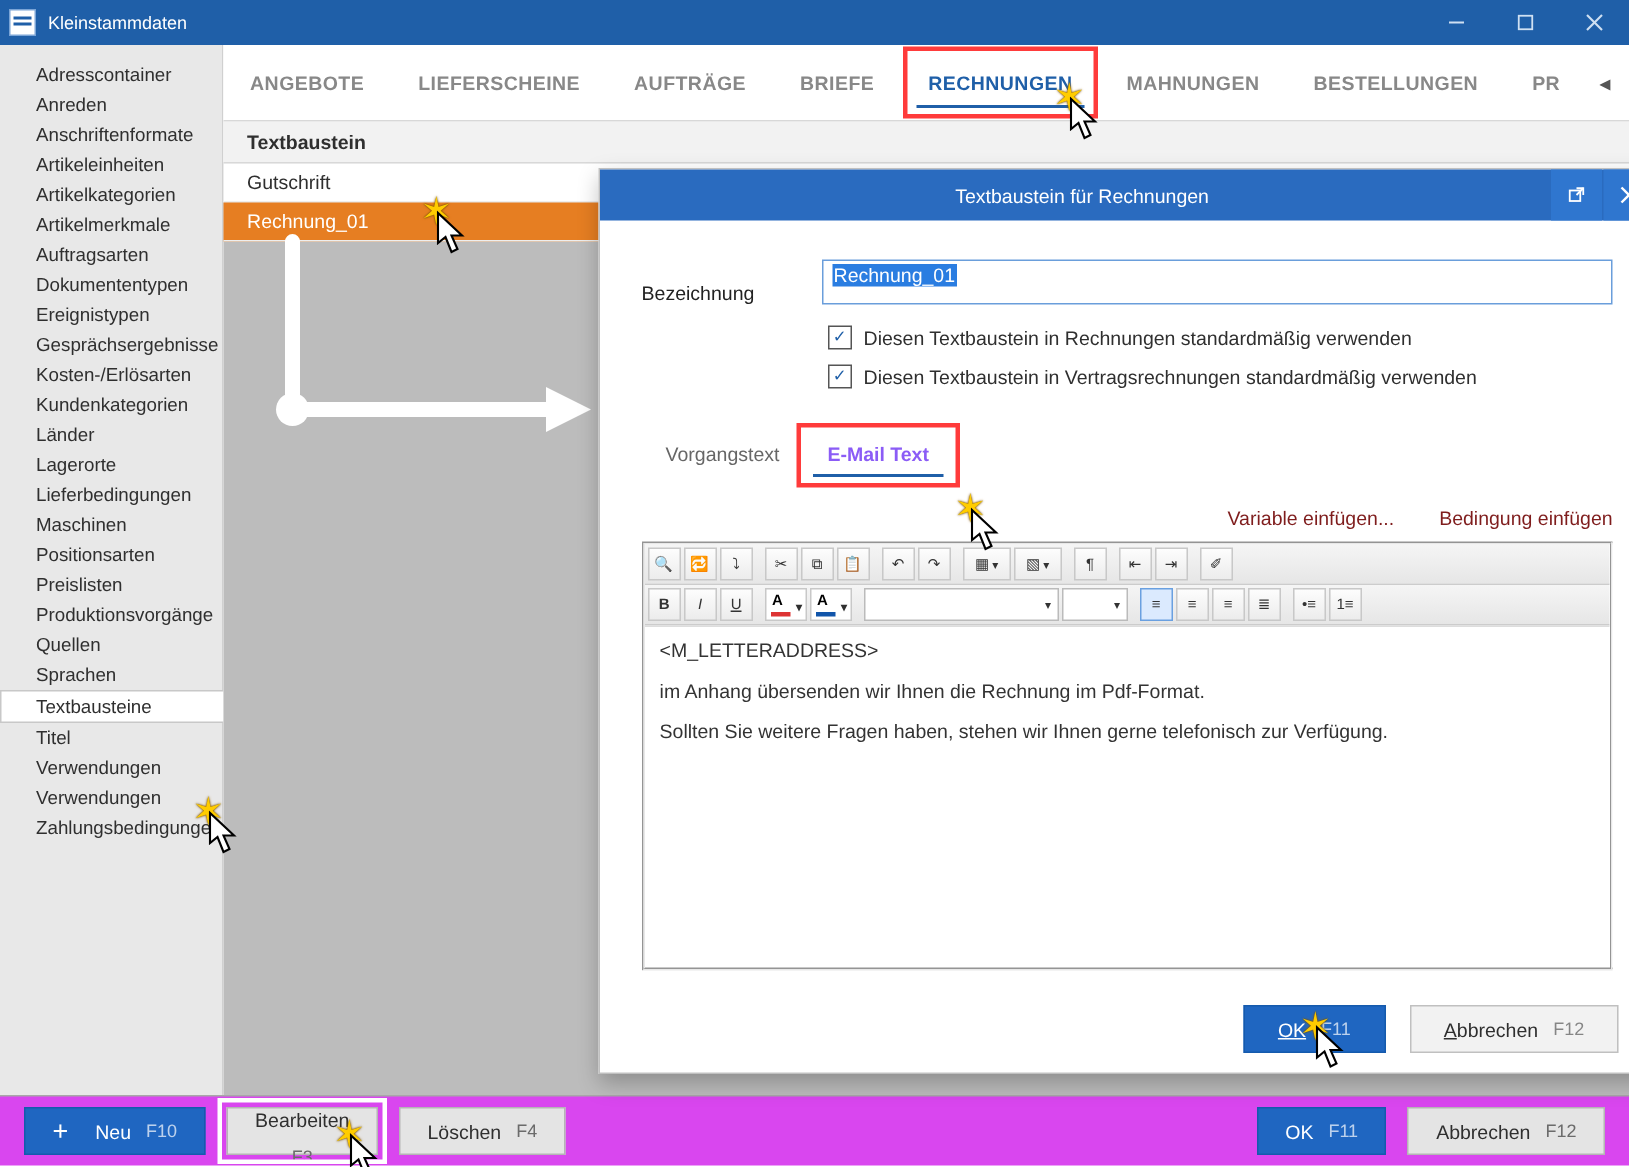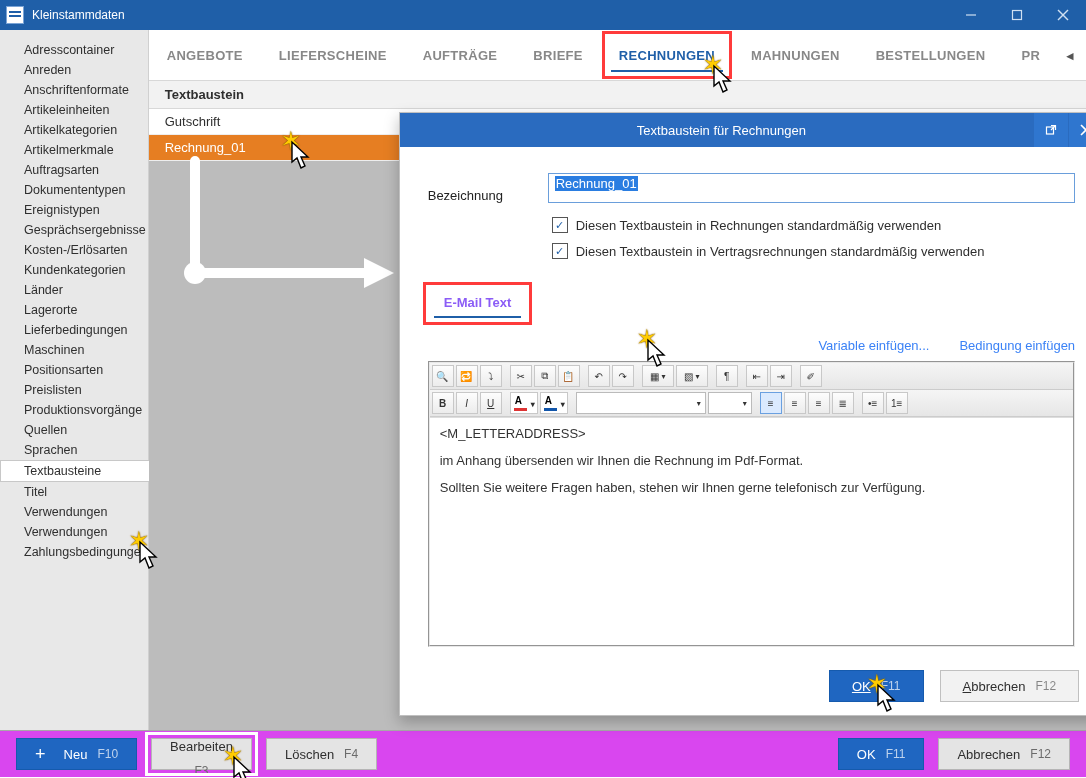--- a/index.html
+++ b/index.html
@@ -85,21 +85,21 @@
   .chk.checked::after { content:"✓"; font-size:11px; color:#1f5fa8; line-height:1; }
 
   
   .inner-tabs { margin: 18px 0 0 0; display:flex; gap:0; align-items:flex-end; }
   .inner-tab { padding: 8px 16px 10px; color:#666; font-size:13px; }
   .inner-tab.active { color:#8b5cf6; font-weight:600; position:relative; }
   .inner-tab.active::after { content:""; position:absolute; left:6px; right:6px; bottom:2px; height:2px; background:#1f5fa8; }
   .inner-tab.highlight-box { outline:3px solid #ff3b3b; outline-offset: 2px; }
 
   .link-row { display:flex; gap:30px; justify-content:flex-end; margin: 18px 0 8px; }
-  .link { color:#3b82f6; font-size:13px; }
+  .link { color:#7f1d1d; font-size:13px; }
 
   
   .editor-frame { border: 2px groove #e8e8e8; background:#fff; display:flex; flex-direction:column; flex:1; min-height: 170px; position:relative;}
   .toolbar { background: linear-gradient(#f5f5f5,#e6e6e6); border-bottom:1px solid #ccc; padding:2px 2px; display:flex; flex-wrap:wrap; gap:2px; align-items:center;}
   .tbtn { width:20px; height:20px; border:1px solid #c8c8c8; background:linear-gradient(#fdfdfd,#ececec); display:flex; align-items:center; justify-content:center; font-size:10px; color:#333;}
   .tbtn.dd { width:30px; }
   .tbtn.dd::after { content:"▾"; font-size:8px; margin-left:2px; color:#333;}
   .sep { width:4px; }
   .font-box { height:20px; border:1px solid #bbb; background:#fff; padding:0 4px; font-size:11px; display:flex; align-items:center; min-width:120px;}
   .font-box::after { content:"▾"; font-size:8px; margin-left:auto; color:#333; padding-left:6px;}
@@ -258,20 +258,21 @@
         <label class="chk-row">
           <span class="chk checked"></span>
           <span>Diesen Textbaustein in Rechnungen standardmäßig verwenden</span>
         </label>
         <label class="chk-row">
           <span class="chk checked"></span>
           <span>Diesen Textbaustein in Vertragsrechnungen standardmäßig verwenden</span>
         </label>
 
         <div class="inner-tabs" id="inner-tabs">
+            <div class="inner-tab">Vorgangstext</div>
             <div class="inner-tab active highlight-box">E-Mail Text</div>
           </div>
 
         <div class="link-row">
           <span class="link">Variable einfügen...</span>
           <span class="link">Bedingung einfügen</span>
         </div>
 
         <div class="editor-frame">
           <div class="toolbar">

